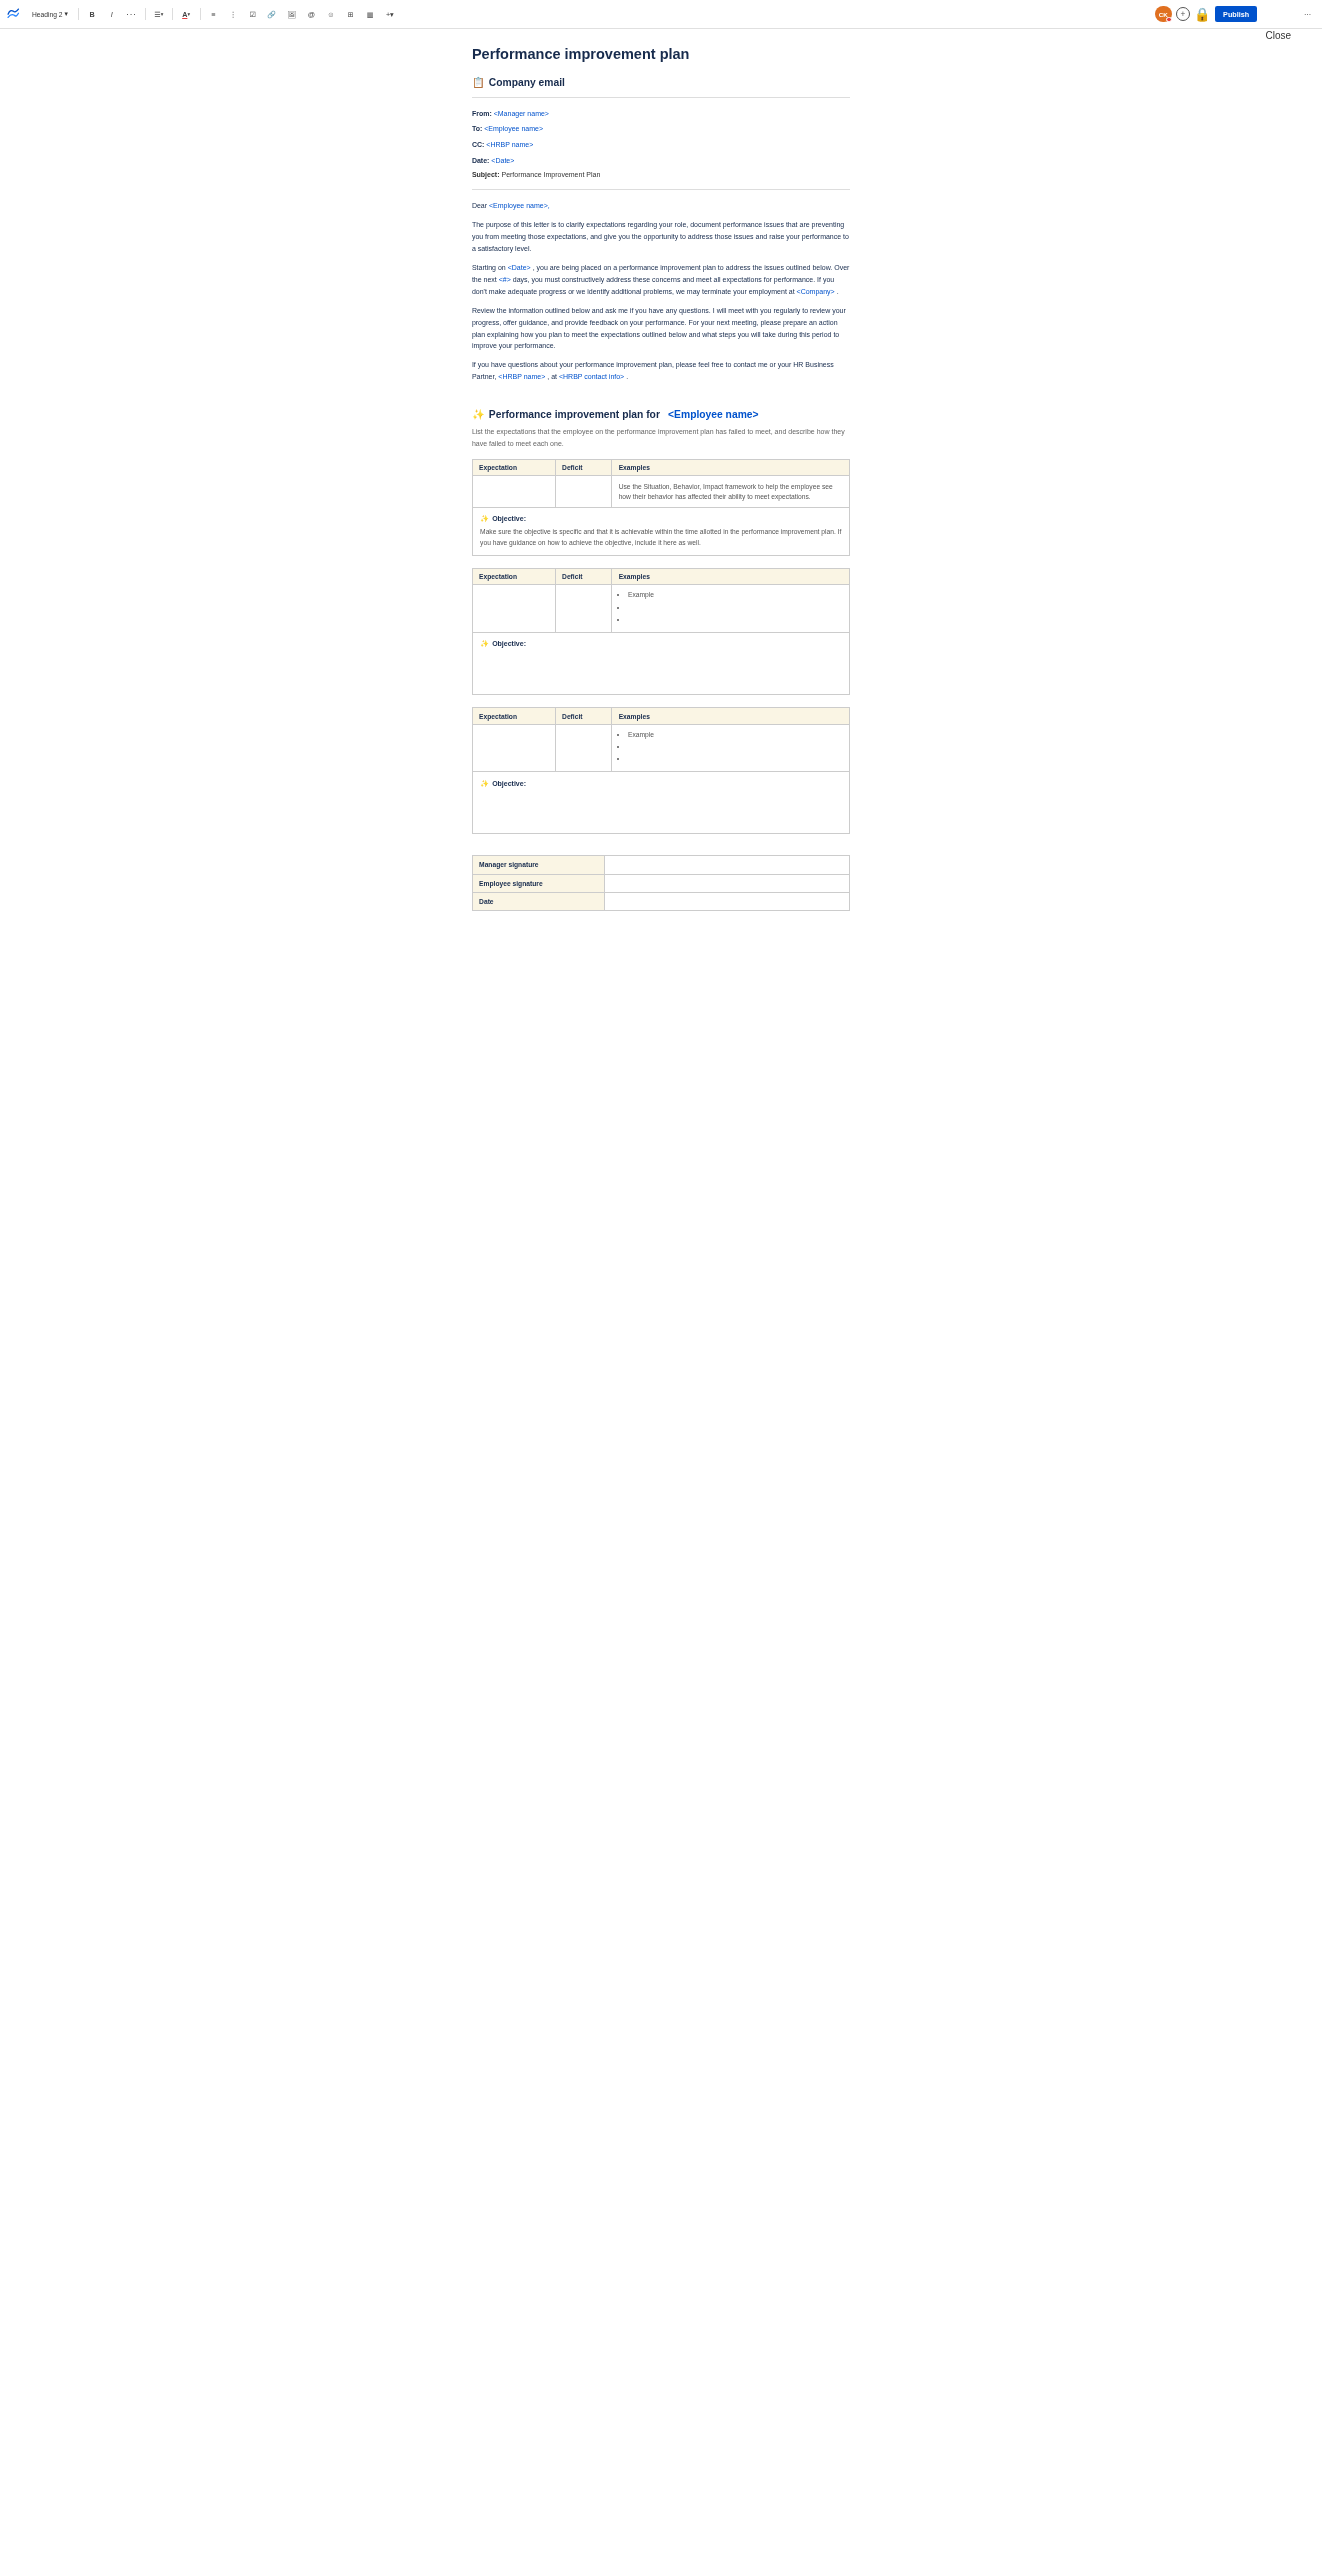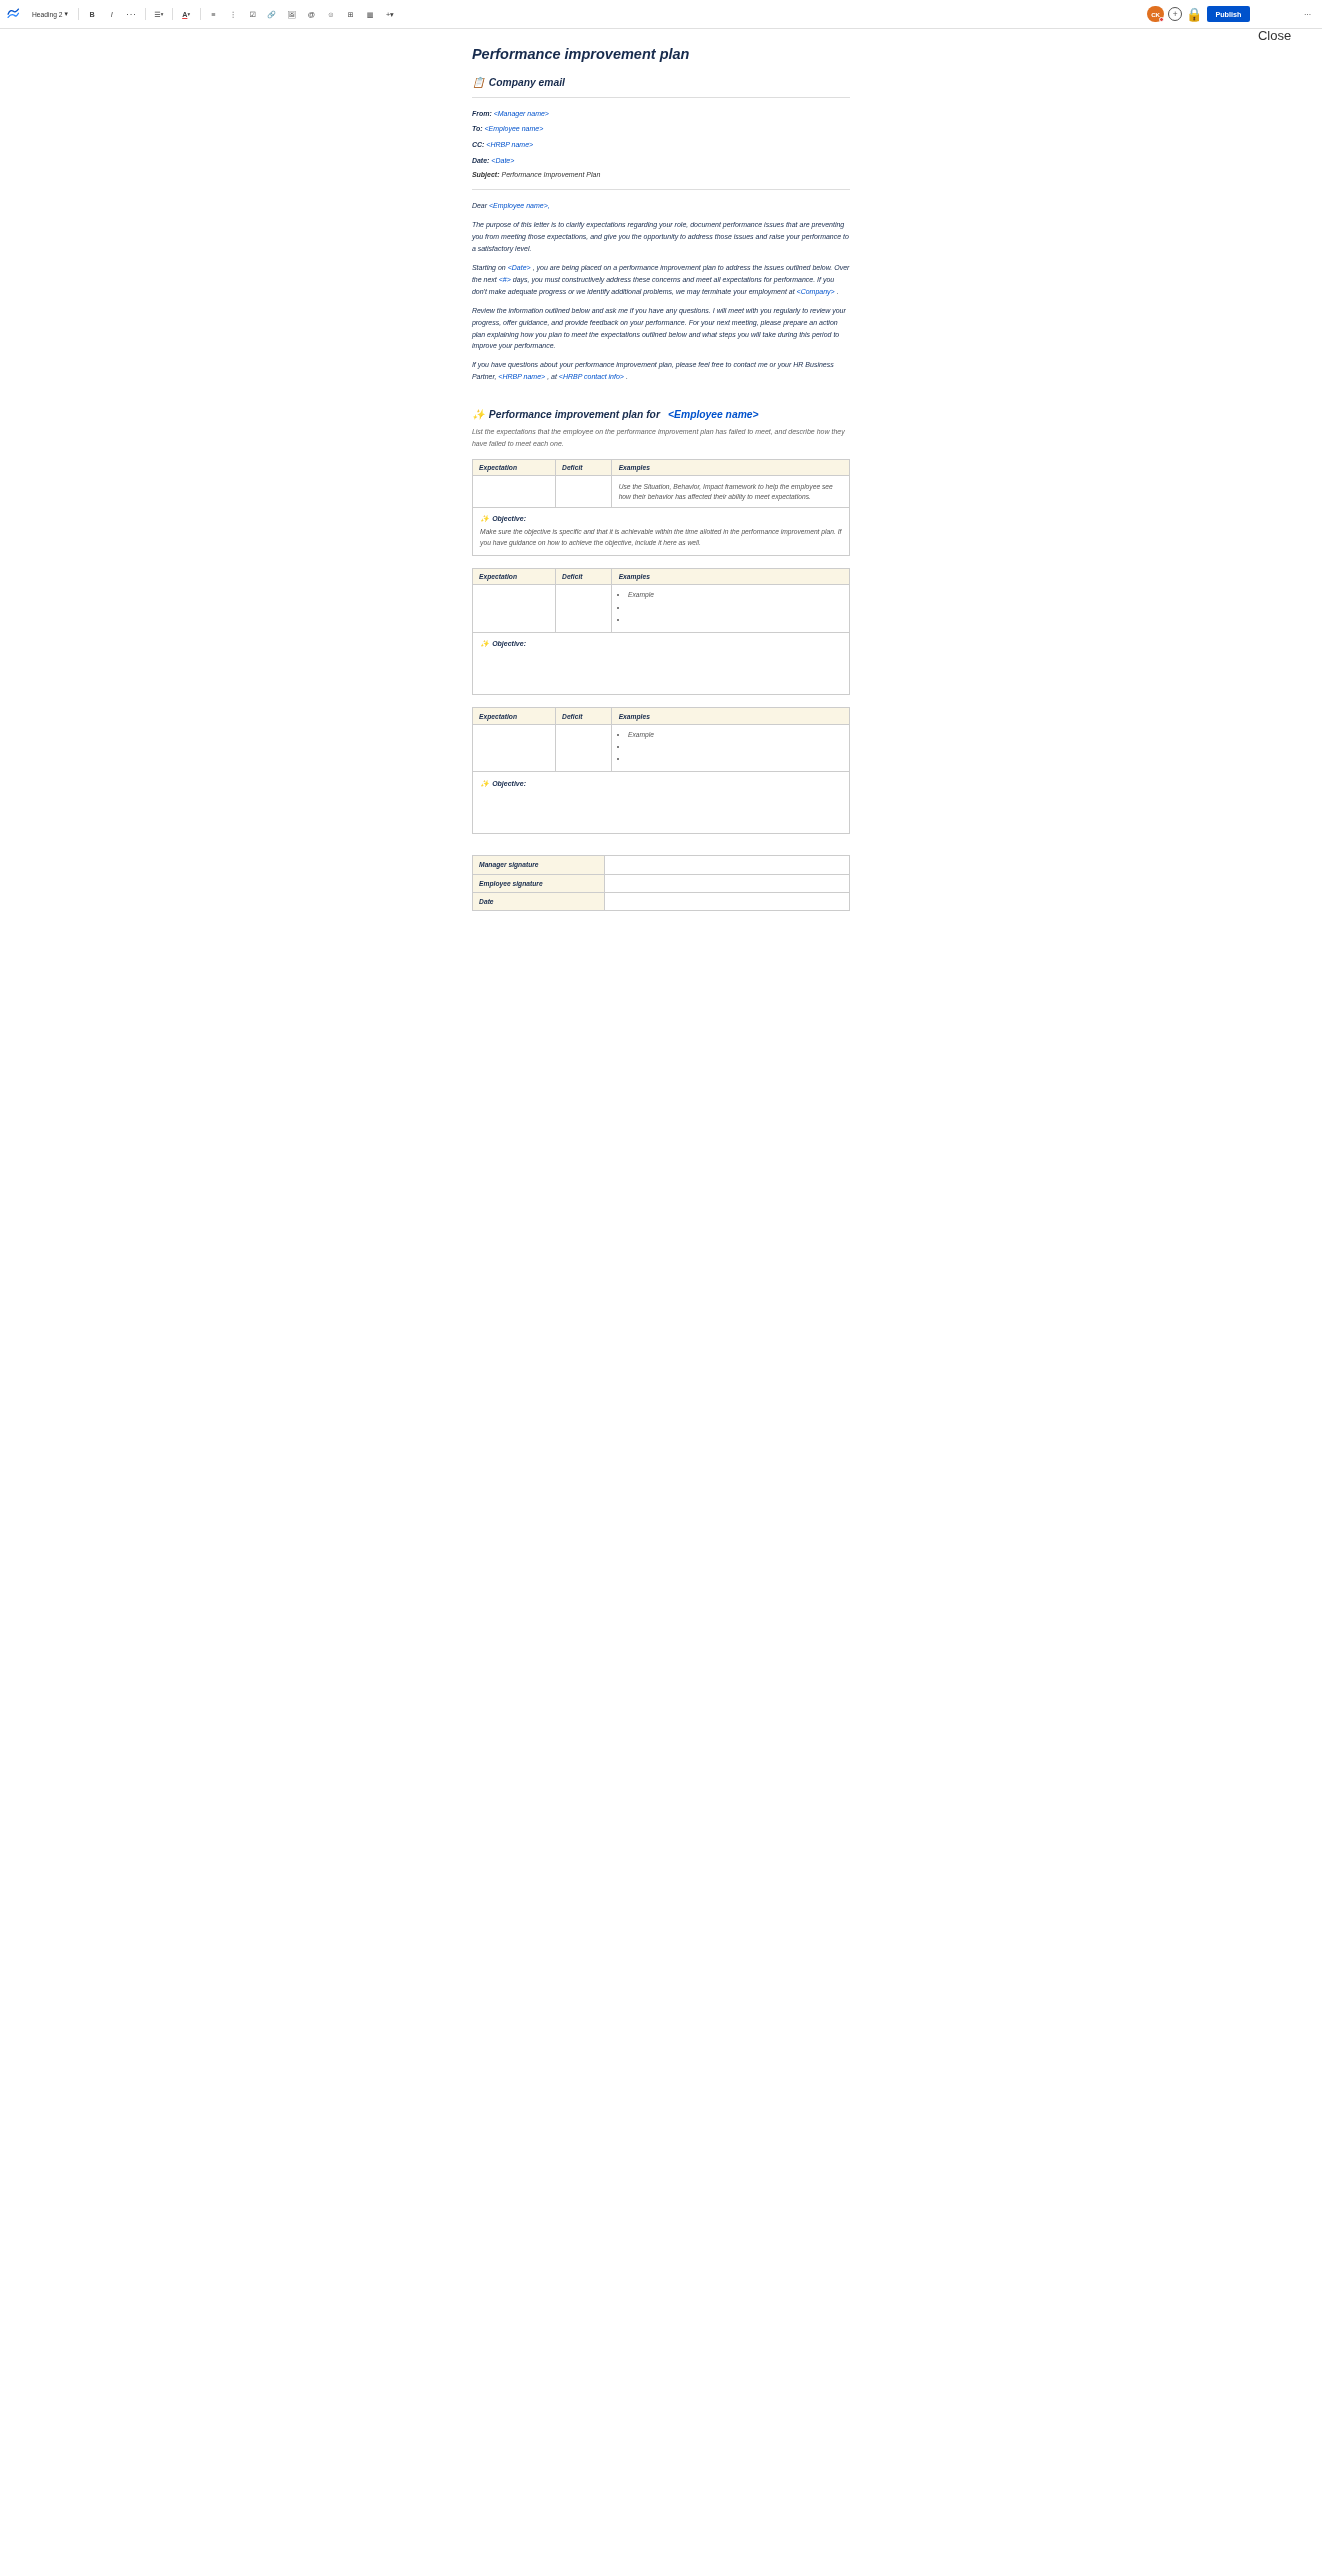--- a/index.html
+++ b/index.html
@@ -124,33 +124,32 @@
       border-radius: 2.1px;
       padding: 3.1px 8.3px;
       font-size: 7.2px;
       font-weight: 600;
       cursor: pointer;
       text-align: center;
     }
     .close-btn {
       background: transparent;
       border: none;
-      font-size: 13px;
+      font-size: 10px;
       color: #333;
       cursor: pointer;
       padding: 3.1px 4.1px;
       margin-top: 42px;
     }
 
     
     .content {
       max-width: 403px;
       margin: 0 auto;
       padding: 16.5px 12.4px 41px;
-      font-style: italic;
     }
 
     .page-title {
       font-size: 14.5px;
       font-weight: 700;
       color: #172b4d;
       margin-bottom: 14.5px;
     }
 
     

